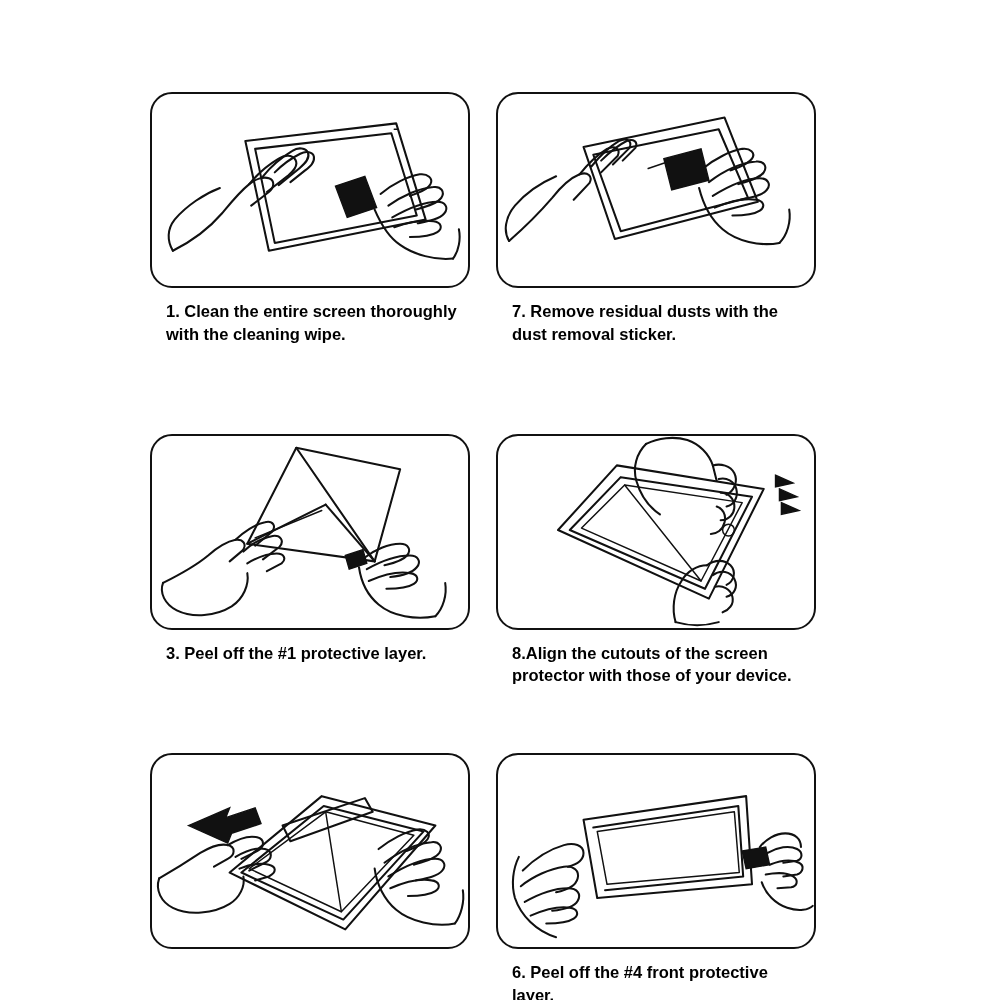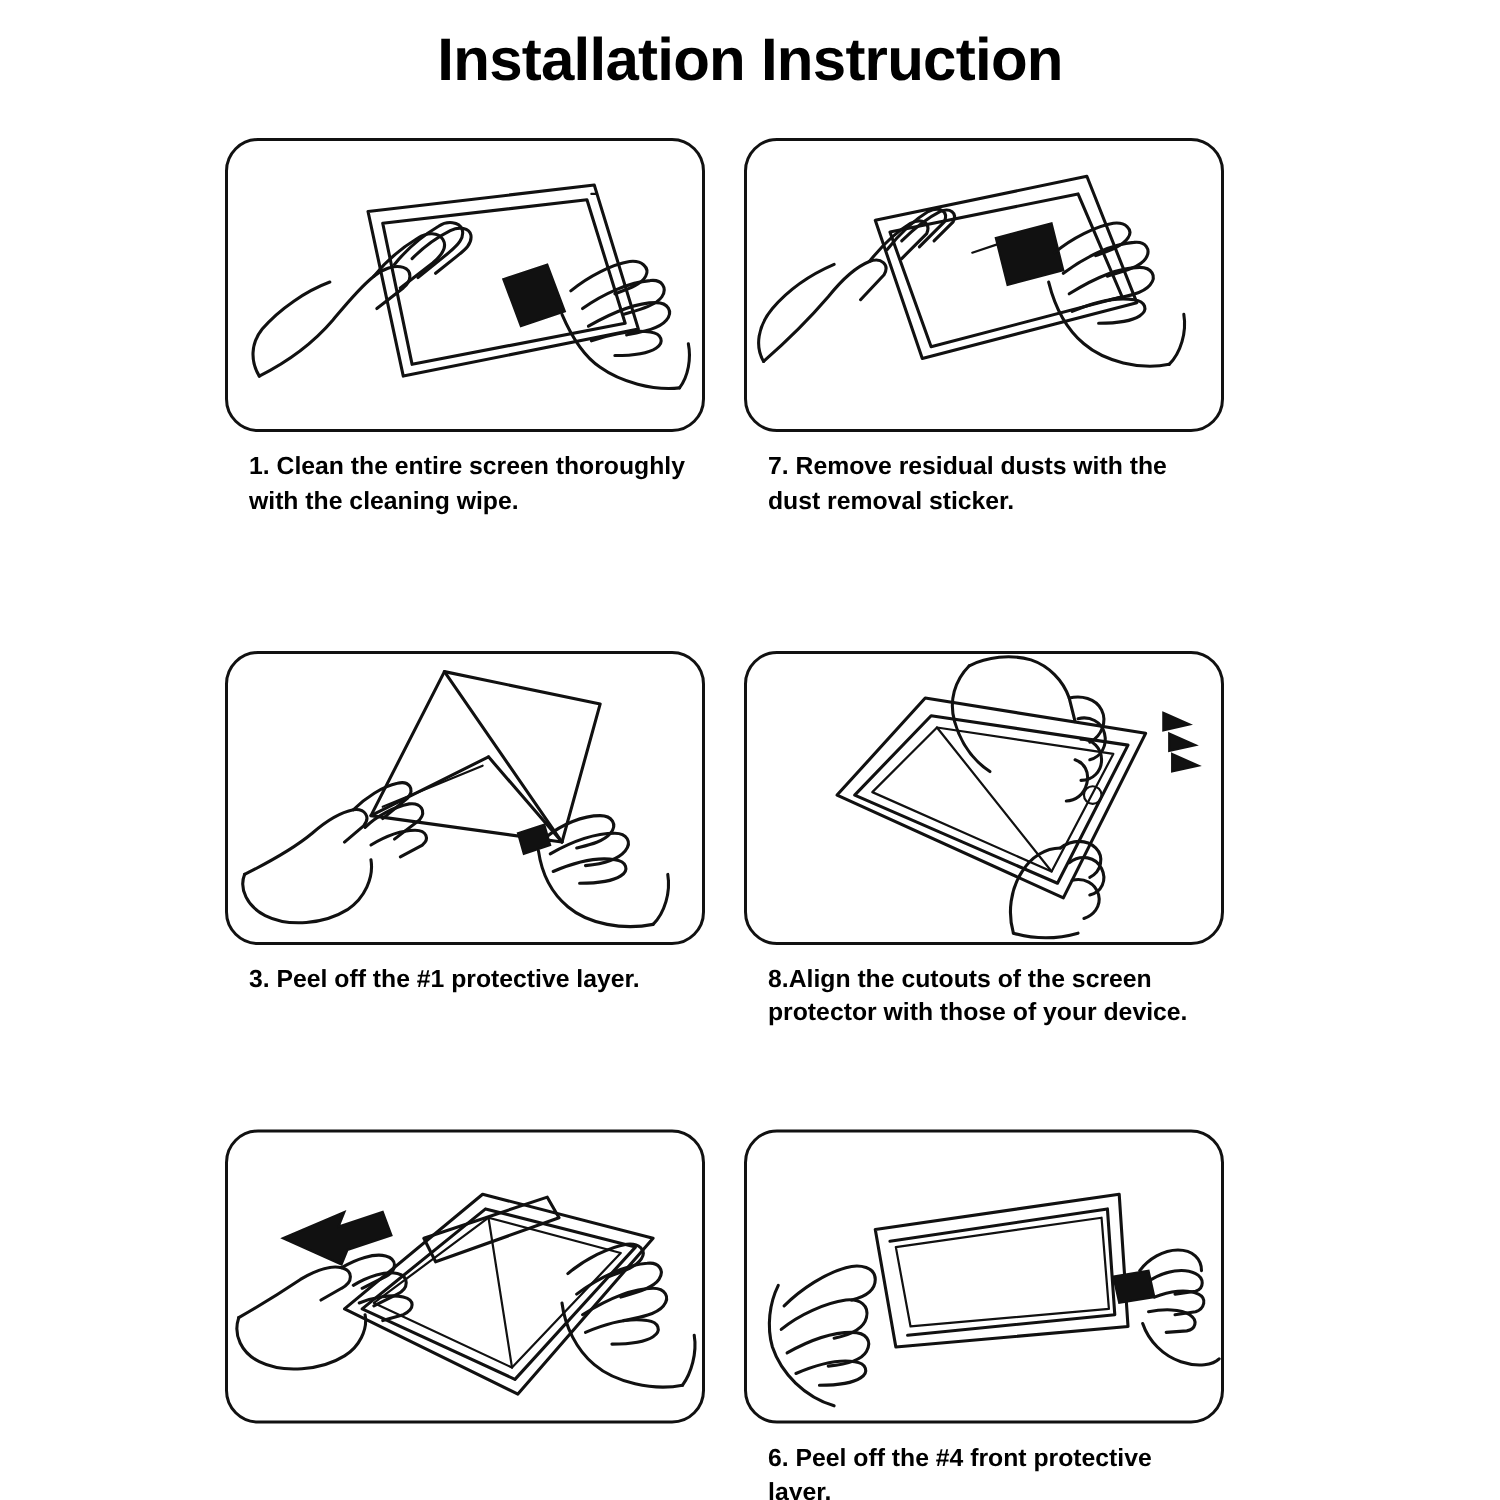--- a/index.html
+++ b/index.html
@@ -70,21 +70,20 @@
   svg { display: block; }
   .ln { fill: none; stroke: #111; stroke-width: 2.1; stroke-linejoin: round; stroke-linecap: round; }
   .ln-thin { fill: none; stroke: #111; stroke-width: 1.5; stroke-linejoin: round; stroke-linecap: round; }
   .fill-black { fill: #111; stroke: #111; stroke-width: 1.4; }
 </style>
 </head>
 <body>
 
 <div class="page">
 
-  <div class="title">Installation Instruction</div>
 
   <div class="grid">
 
     <div class="cell cell-1 r1">
       <div class="frame">
         <svg viewBox="0 0 320 196" width="316" height="192">
 
           <path class="ln" d="M94 48 L248 30 L278 128 L118 160 Z"></path>
           <path class="ln" d="M104 56 L243 40 L269 124 L124 152 Z"></path>
           <path class="ln-thin" d="M249 36 L246 36"></path>

